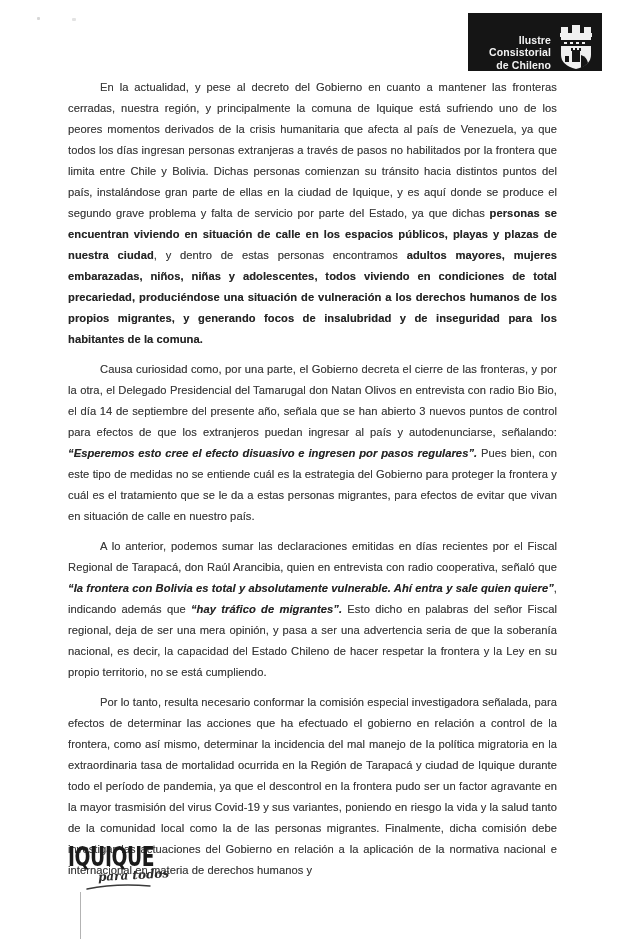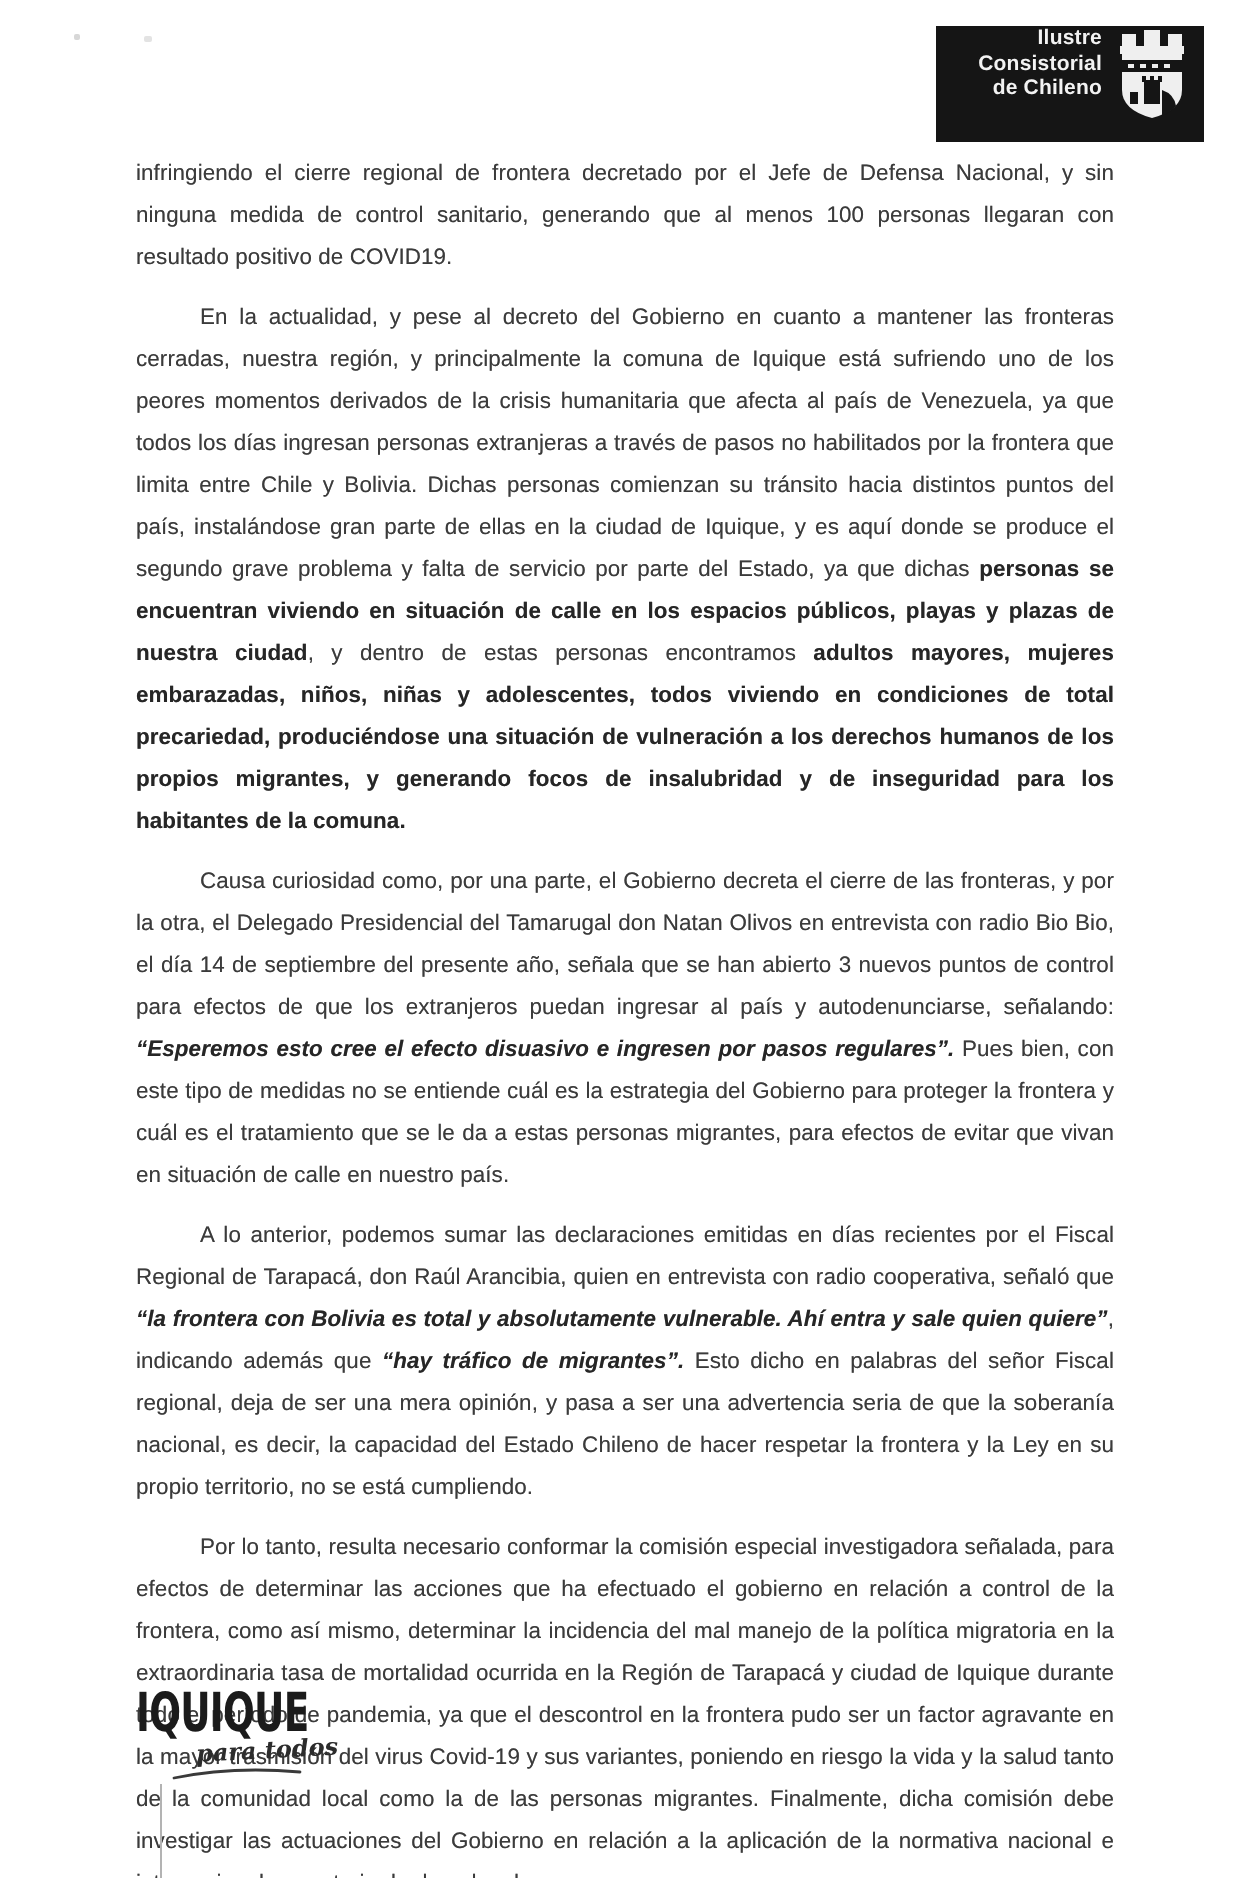--- a/index.html
+++ b/index.html
@@ -13,21 +13,21 @@
   }
   
   .speck{position:absolute;background:#d7d7d7;border-radius:1px;}
   .speck.s1{left:37px;top:17px;width:3px;height:3px;}
   .speck.s2{left:72px;top:18px;width:4px;height:3px;background:#e3e3e3;}
 
   
   .muni-box{
     position:absolute;left:468px;top:13px;width:134px;height:58px;
     background:#151515;
-    display:flex;align-items:flex-start;justify-content:flex-end;
+    display:flex;align-items:flex-end;justify-content:flex-end;
     padding-right:7px;box-sizing:border-box;gap:6px;
   }
   .muni-text{
     text-align:right;color:#f2f2f2;font-weight:700;
     font-size:10.5px;line-height:12.5px;letter-spacing:0.1px;
   }
   .muni-crest{flex:0 0 auto;display:block;}
 
   
   .body-text{
@@ -112,21 +112,20 @@
         <rect x="14" y="25" width="2" height="3"></rect>
         <rect x="18" y="25" width="2" height="3"></rect>
         <rect x="22" y="25" width="2" height="3"></rect>
         <path d="M24 32 q6 2 7 8 q-4 4 -7 5 z"></path>
         <rect x="8" y="33" width="4" height="6"></rect>
       </g>
     </svg>
   </div>
 
   <main class="body-text">
-      <p class="para"><span class="seg-normal">infringiendo el cierre regional de frontera decretado por el Jefe de Defensa Nacional, y sin ninguna medida de control sanitario, generando que al menos 100 personas llegaran con resultado positivo de COVID19.</span></p>
       <p class="para indent"><span class="seg-normal">En la actualidad, y pese al decreto del Gobierno en cuanto a mantener las fronteras cerradas, nuestra región, y principalmente la comuna de Iquique está sufriendo uno de los peores momentos derivados de la crisis humanitaria que afecta al país de Venezuela, ya que todos los días ingresan personas extranjeras a través de pasos no habilitados por la frontera que limita entre Chile y Bolivia. Dichas personas comienzan su tránsito hacia distintos puntos del país, instalándose gran parte de ellas en la ciudad de Iquique, y es aquí donde se produce el segundo grave problema y falta de servicio por parte del Estado, ya que dichas </span><span class="seg-bold">personas se encuentran viviendo en situación de calle en los espacios públicos, playas y plazas de nuestra ciudad</span><span class="seg-normal">, y dentro de estas personas encontramos </span><span class="seg-bold">adultos mayores, mujeres embarazadas, niños, niñas y adolescentes, todos viviendo en condiciones de total precariedad, produciéndose una situación de vulneración a los derechos humanos de los propios migrantes, y generando focos de insalubridad y de inseguridad para los habitantes de la comuna.</span></p>
       <p class="para indent"><span class="seg-normal">Causa curiosidad como, por una parte, el Gobierno decreta el cierre de las fronteras, y por la otra, el Delegado Presidencial del Tamarugal don Natan Olivos en entrevista con radio Bio Bio, el día 14 de septiembre del presente año, señala que se han abierto 3 nuevos puntos de control para efectos de que los extranjeros puedan ingresar al país y autodenunciarse, señalando: </span><span class="seg-bolditalic">“Esperemos esto cree el efecto disuasivo e ingresen por pasos regulares”.</span><span class="seg-normal"> Pues bien, con este tipo de medidas no se entiende cuál es la estrategia del Gobierno para proteger la frontera y cuál es el tratamiento que se le da a estas personas migrantes, para efectos de evitar que vivan en situación de calle en nuestro país.</span></p>
       <p class="para indent"><span class="seg-normal">A lo anterior, podemos sumar las declaraciones emitidas en días recientes por el Fiscal Regional de Tarapacá, don Raúl Arancibia, quien en entrevista con radio cooperativa, señaló que </span><span class="seg-bolditalic">“la frontera con Bolivia es total y absolutamente vulnerable. Ahí entra y sale quien quiere”</span><span class="seg-normal">, indicando además que </span><span class="seg-bolditalic">“hay tráfico de migrantes”.</span><span class="seg-normal"> Esto dicho en palabras del señor Fiscal regional, deja de ser una mera opinión, y pasa a ser una advertencia seria de que la soberanía nacional, es decir, la capacidad del Estado Chileno de hacer respetar la frontera y la Ley en su propio territorio, no se está cumpliendo.</span></p>
       <p class="para indent"><span class="seg-normal">Por lo tanto, resulta necesario conformar la comisión especial investigadora señalada, para efectos de determinar las acciones que ha efectuado el gobierno en relación a control de la frontera, como así mismo, determinar la incidencia del mal manejo de la política migratoria en la extraordinaria tasa de mortalidad ocurrida en la Región de Tarapacá y ciudad de Iquique durante todo el período de pandemia, ya que el descontrol en la frontera pudo ser un factor agravante en la mayor trasmisión del virus Covid-19 y sus variantes, poniendo en riesgo la vida y la salud tanto de la comunidad local como la de las personas migrantes. Finalmente, dicha comisión debe investigar las actuaciones del Gobierno en relación a la aplicación de la normativa nacional e internacional en materia de derechos humanos y</span></p>
     </main>
 
   <div class="footer">
     <div class="iq-logo">
       <div class="iq-word">IQUIQUE</div>
       <div class="iq-tagline">para todos</div>

